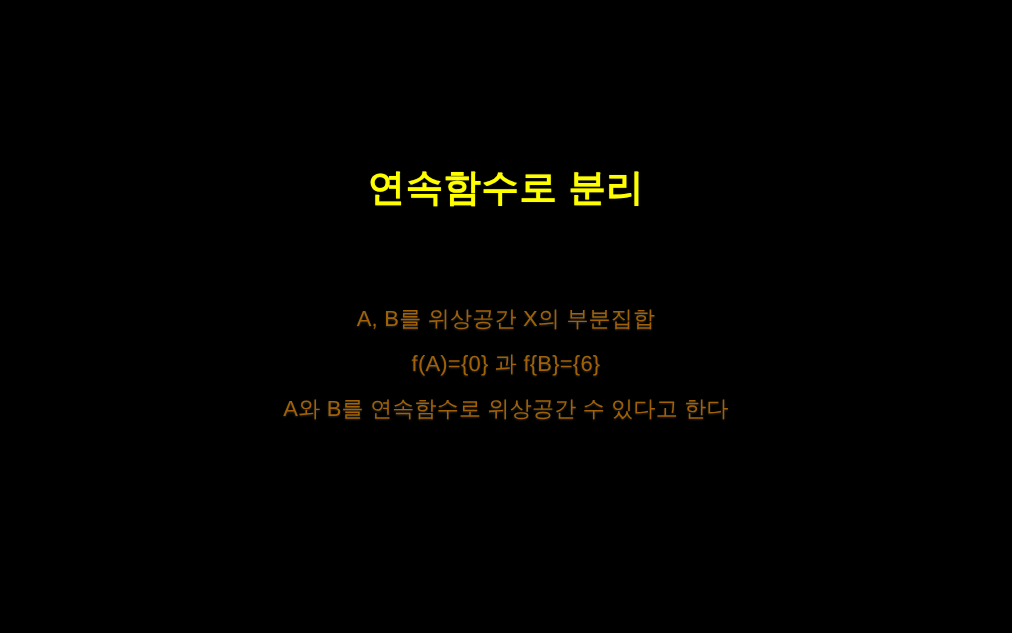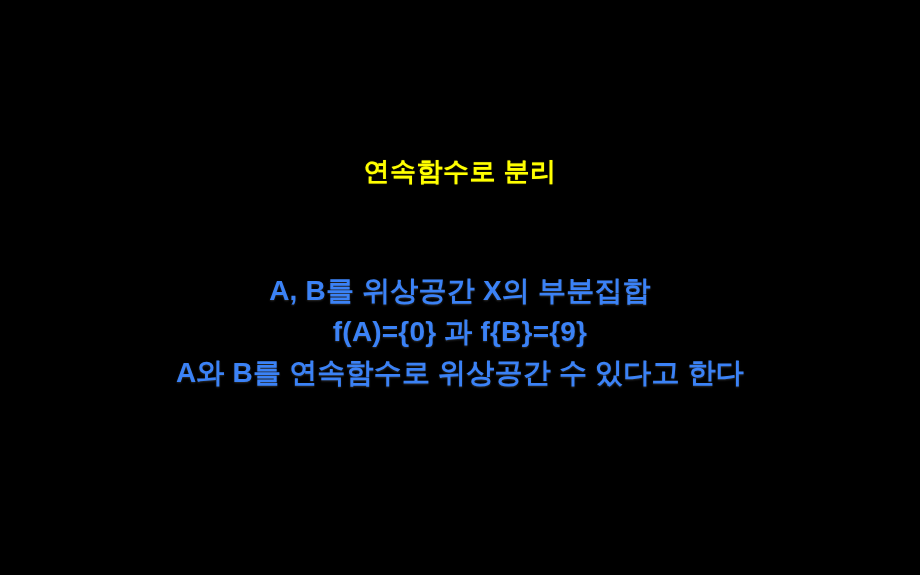--- a/index.html
+++ b/index.html
@@ -21,50 +21,50 @@
     background: #000000;
     box-sizing: border-box;
   }
   .slide-title {
     position: absolute;
     top: 150px;
     left: 0;
     width: 920px;
     text-align: center;
     color: #ffff00;
-    font-size: 26px;
+    font-size: 34px;
     font-weight: bold;
     letter-spacing: 0.5px;
     line-height: 42px;
     white-space: nowrap;
     text-shadow: 0 0 1px rgba(255,255,0,0.45);
   }
   .slide-body {
     position: absolute;
     top: 270px;
     left: 0;
     width: 920px;
     text-align: center;
   }
   .body-line {
-    color: #3b82f6;
-    font-size: 28px;
-    font-weight: bold;
+    color: #a16207;
+    font-size: 20px;
+    font-weight: normal;
     line-height: 41px;
     letter-spacing: 0.2px;
     white-space: nowrap;
     text-shadow: 0 1px 2px rgba(120,120,120,0.35);
   }
 </style>
 </head>
 <body>
 
 <div class="slide">
 
   <div class="slide-title">연속함수로 분리</div>
 
   <div class="slide-body">
     <div class="body-line">A, B를 위상공간 X의 부분집합</div>
-    <div class="body-line">f(A)={0} 과 f{B}={9}</div>
+    <div class="body-line">f(A)={0} 과 f{B}={6}</div>
     <div class="body-line">A와 B를 연속함수로 위상공간 수 있다고 한다</div>
   </div>
 
 </div>
 
 </body></html>

